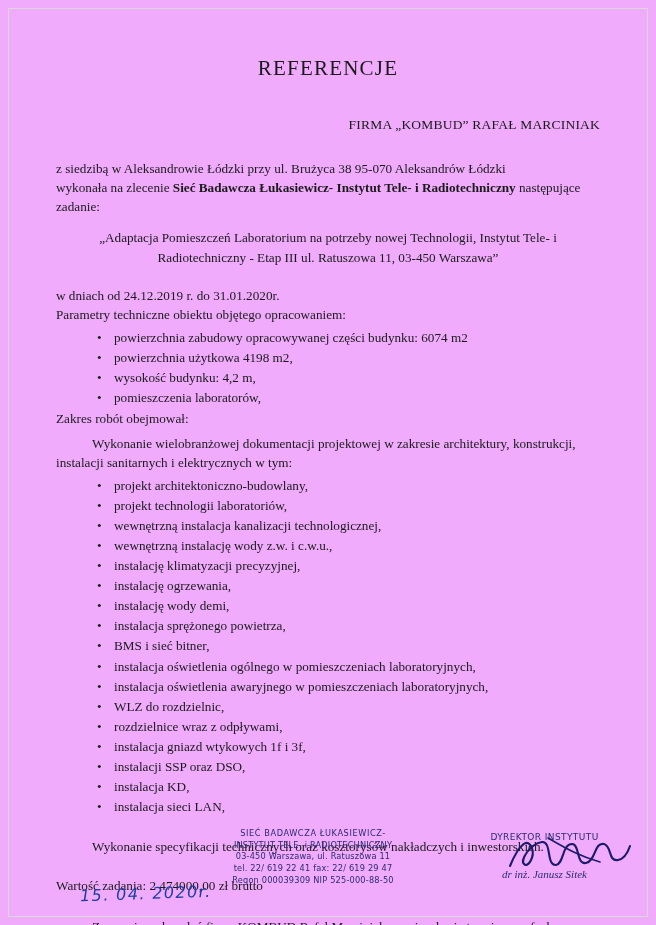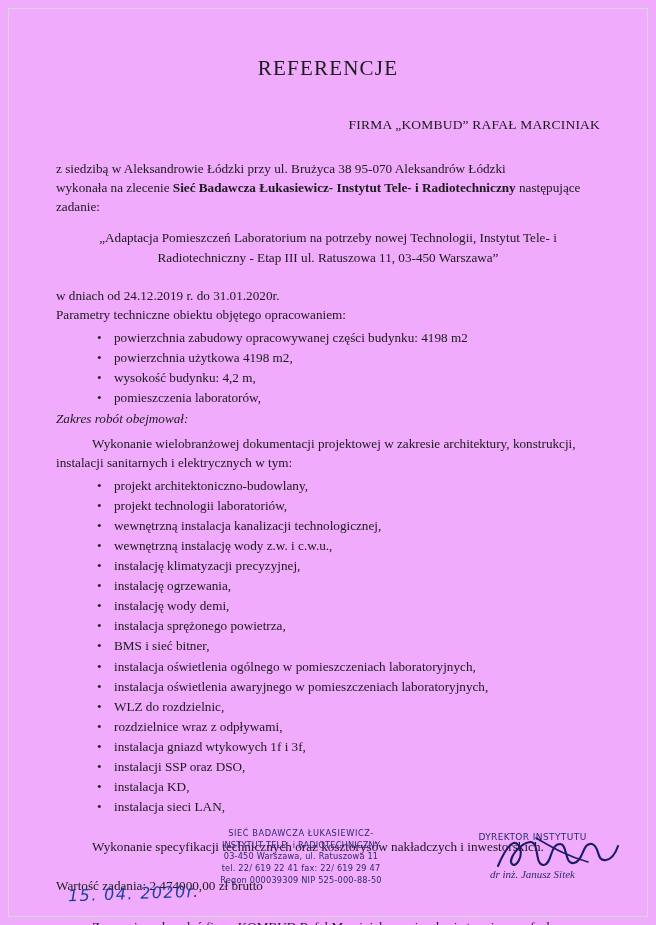--- a/index.html
+++ b/index.html
@@ -87,25 +87,24 @@
     position: relative;
   }
   ul.doc-list li:before {
     content: "\2022";
     position: absolute;
     left: -17px;
     top: 0;
   }
   .tight {
     margin-top: 6px;
-    font-style: italic;
   }
   .footer-area {
     position: absolute;
-    left: 0;
+    left: 12px;
     top: 828px;
     width: 644px;
     height: 97px;
   }
   .stamp {
     position: absolute;
     left: 196px;
     top: 0;
     width: 210px;
     text-align: center;
@@ -181,21 +180,21 @@
 
     <div class="quote-block">
       <div>„Adaptacja Pomieszczeń Laboratorium na potrzeby nowej Technologii, Instytut Tele- i</div>
       <div>Radiotechniczny - Etap III ul. Ratuszowa 11, 03-450 Warszawa”</div>
     </div>
 
     <p class="body spaced-line" style="margin-top:18px;">w dniach od 24.12.2019 r. do 31.01.2020r.</p>
 
     <p class="body spaced-line">Parametry techniczne obiektu objętego opracowaniem:</p>
     <ul class="doc-list">
-      <li>powierzchnia zabudowy opracowywanej części budynku: 4198 m2</li>
+      <li>powierzchnia zabudowy opracowywanej części budynku: 6074 m2</li>
       <li>powierzchnia użytkowa 4198  m2,</li>
       <li>wysokość budynku: 4,2 m,</li>
       <li>pomieszczenia laboratorów,</li>
     </ul>
 
     <p class="body tight">Zakres robót obejmował:</p>
 
     <p class="body indent" style="margin-top:6px;">Wykonanie wielobranżowej dokumentacji projektowej w zakresie architektury, konstrukcji,</p>
     <p class="body">instalacji sanitarnych i elektrycznych w tym:</p>
 

